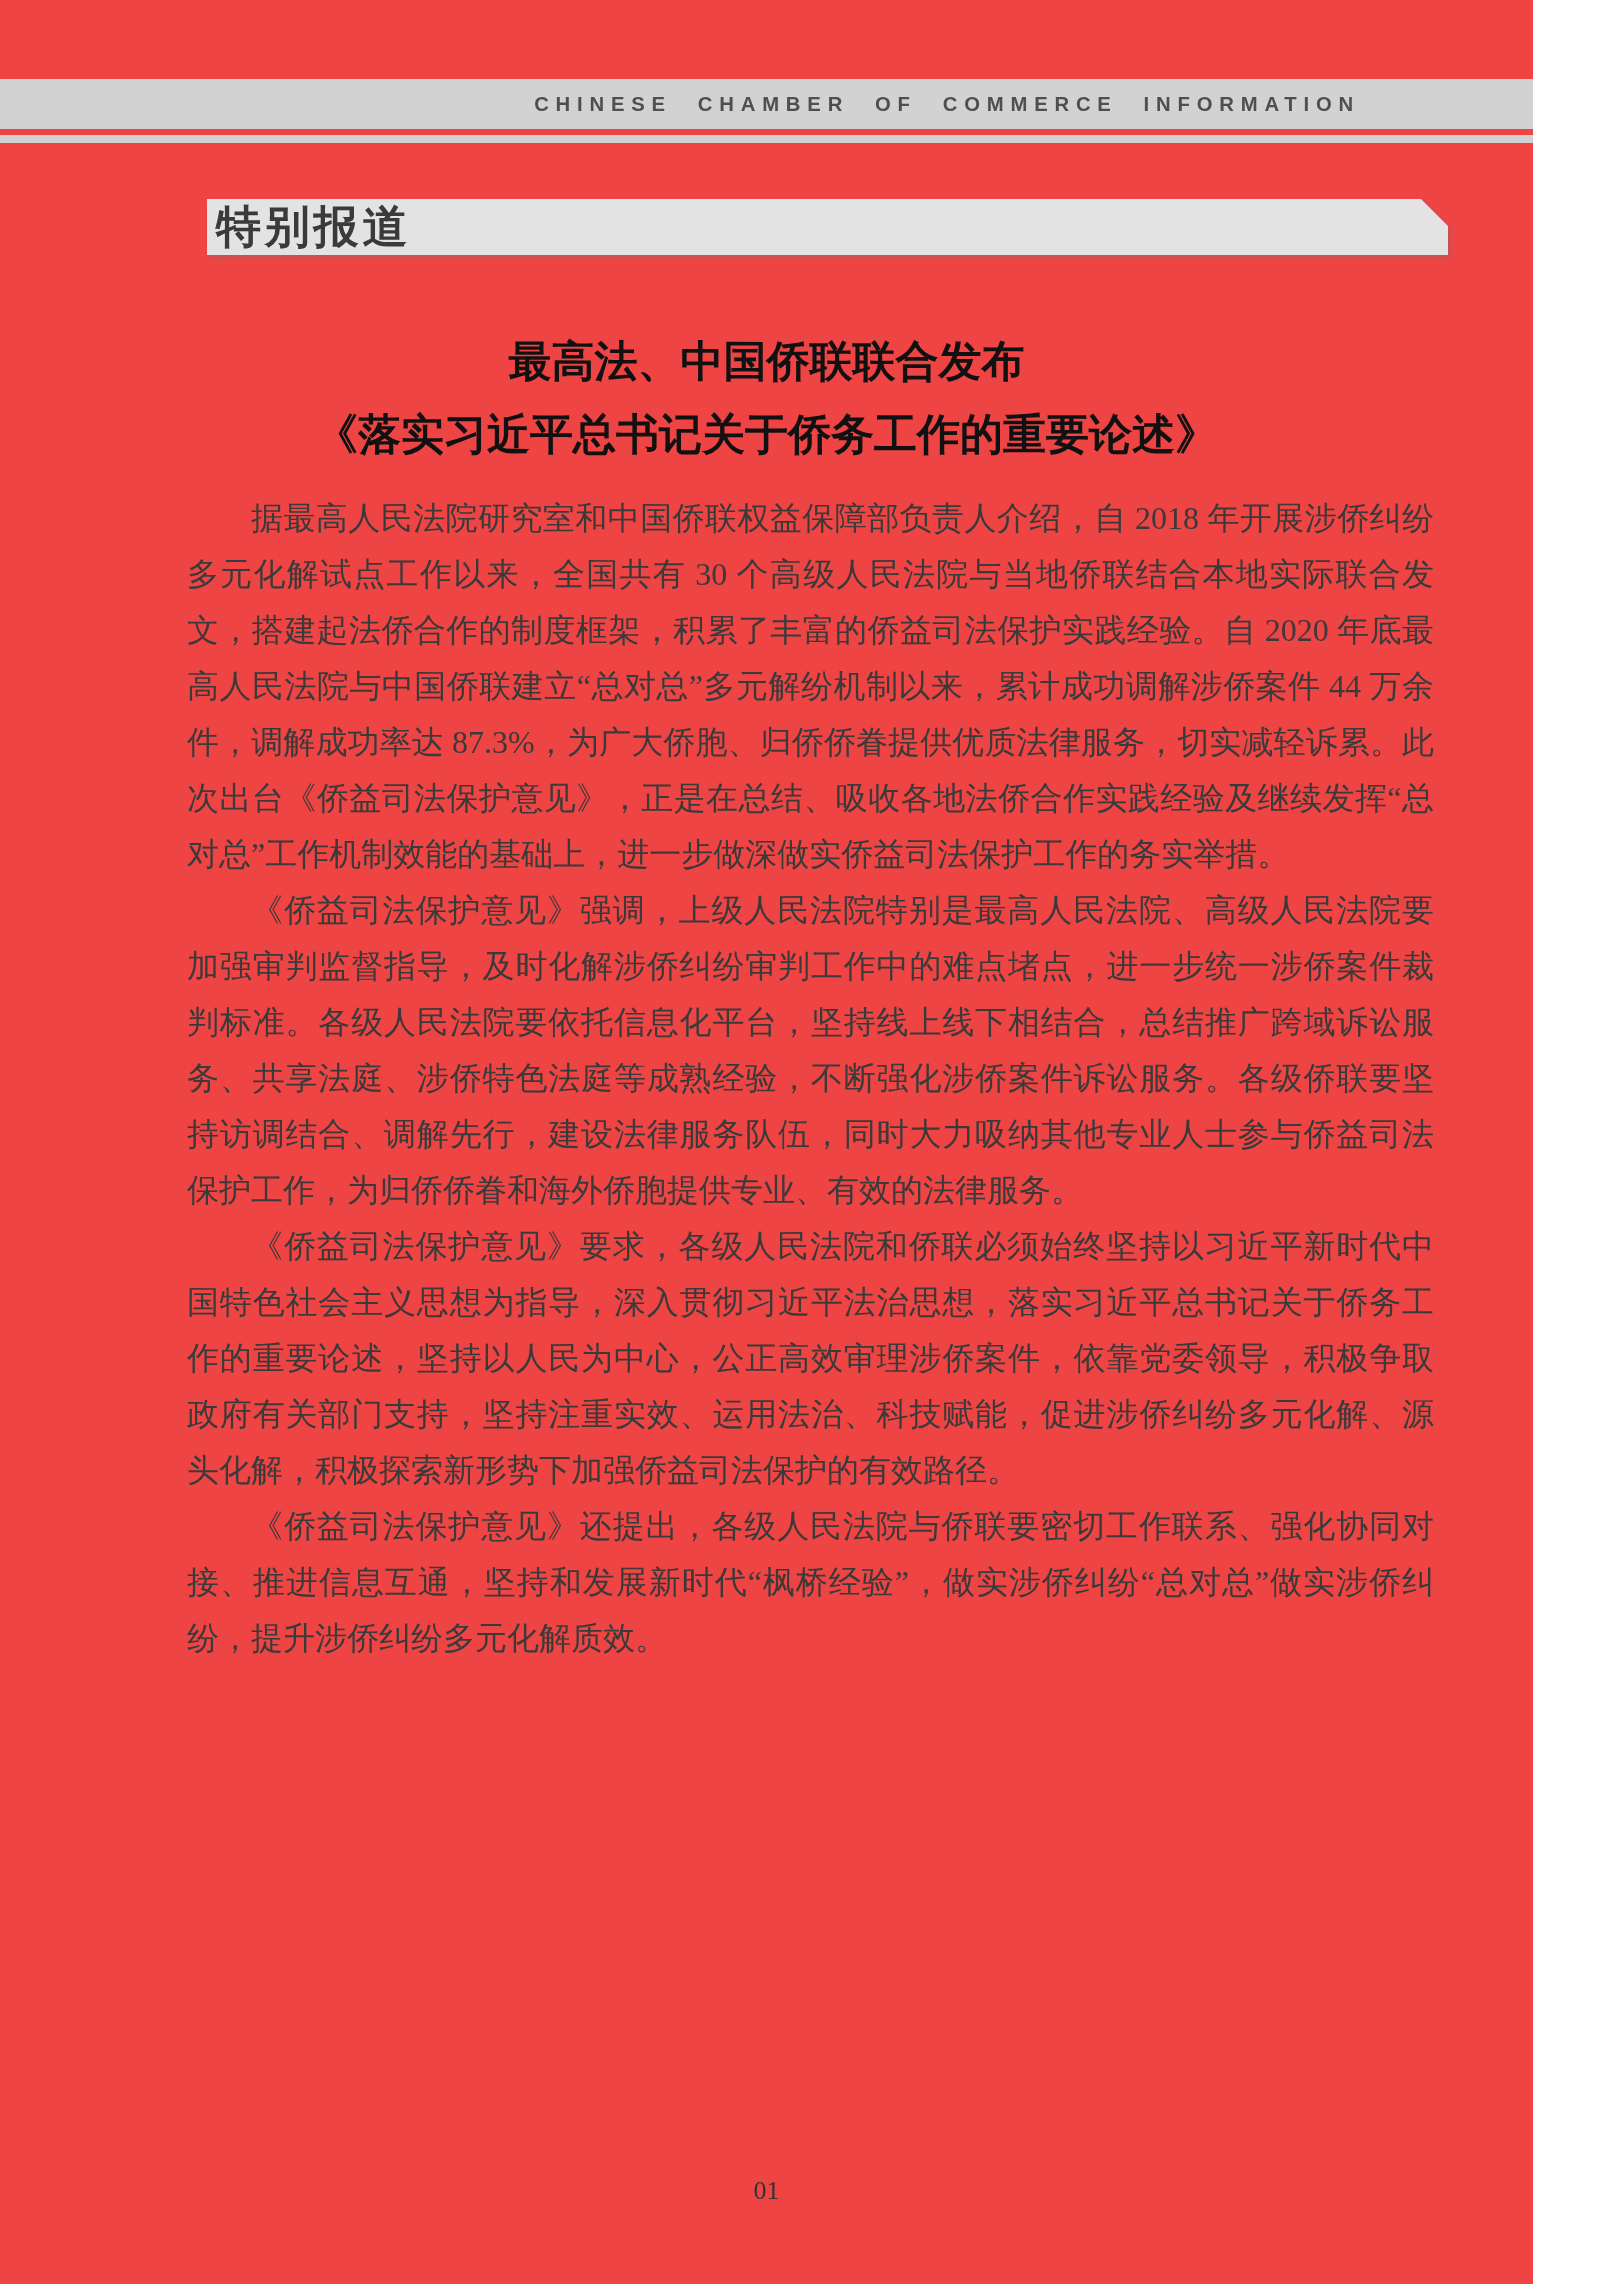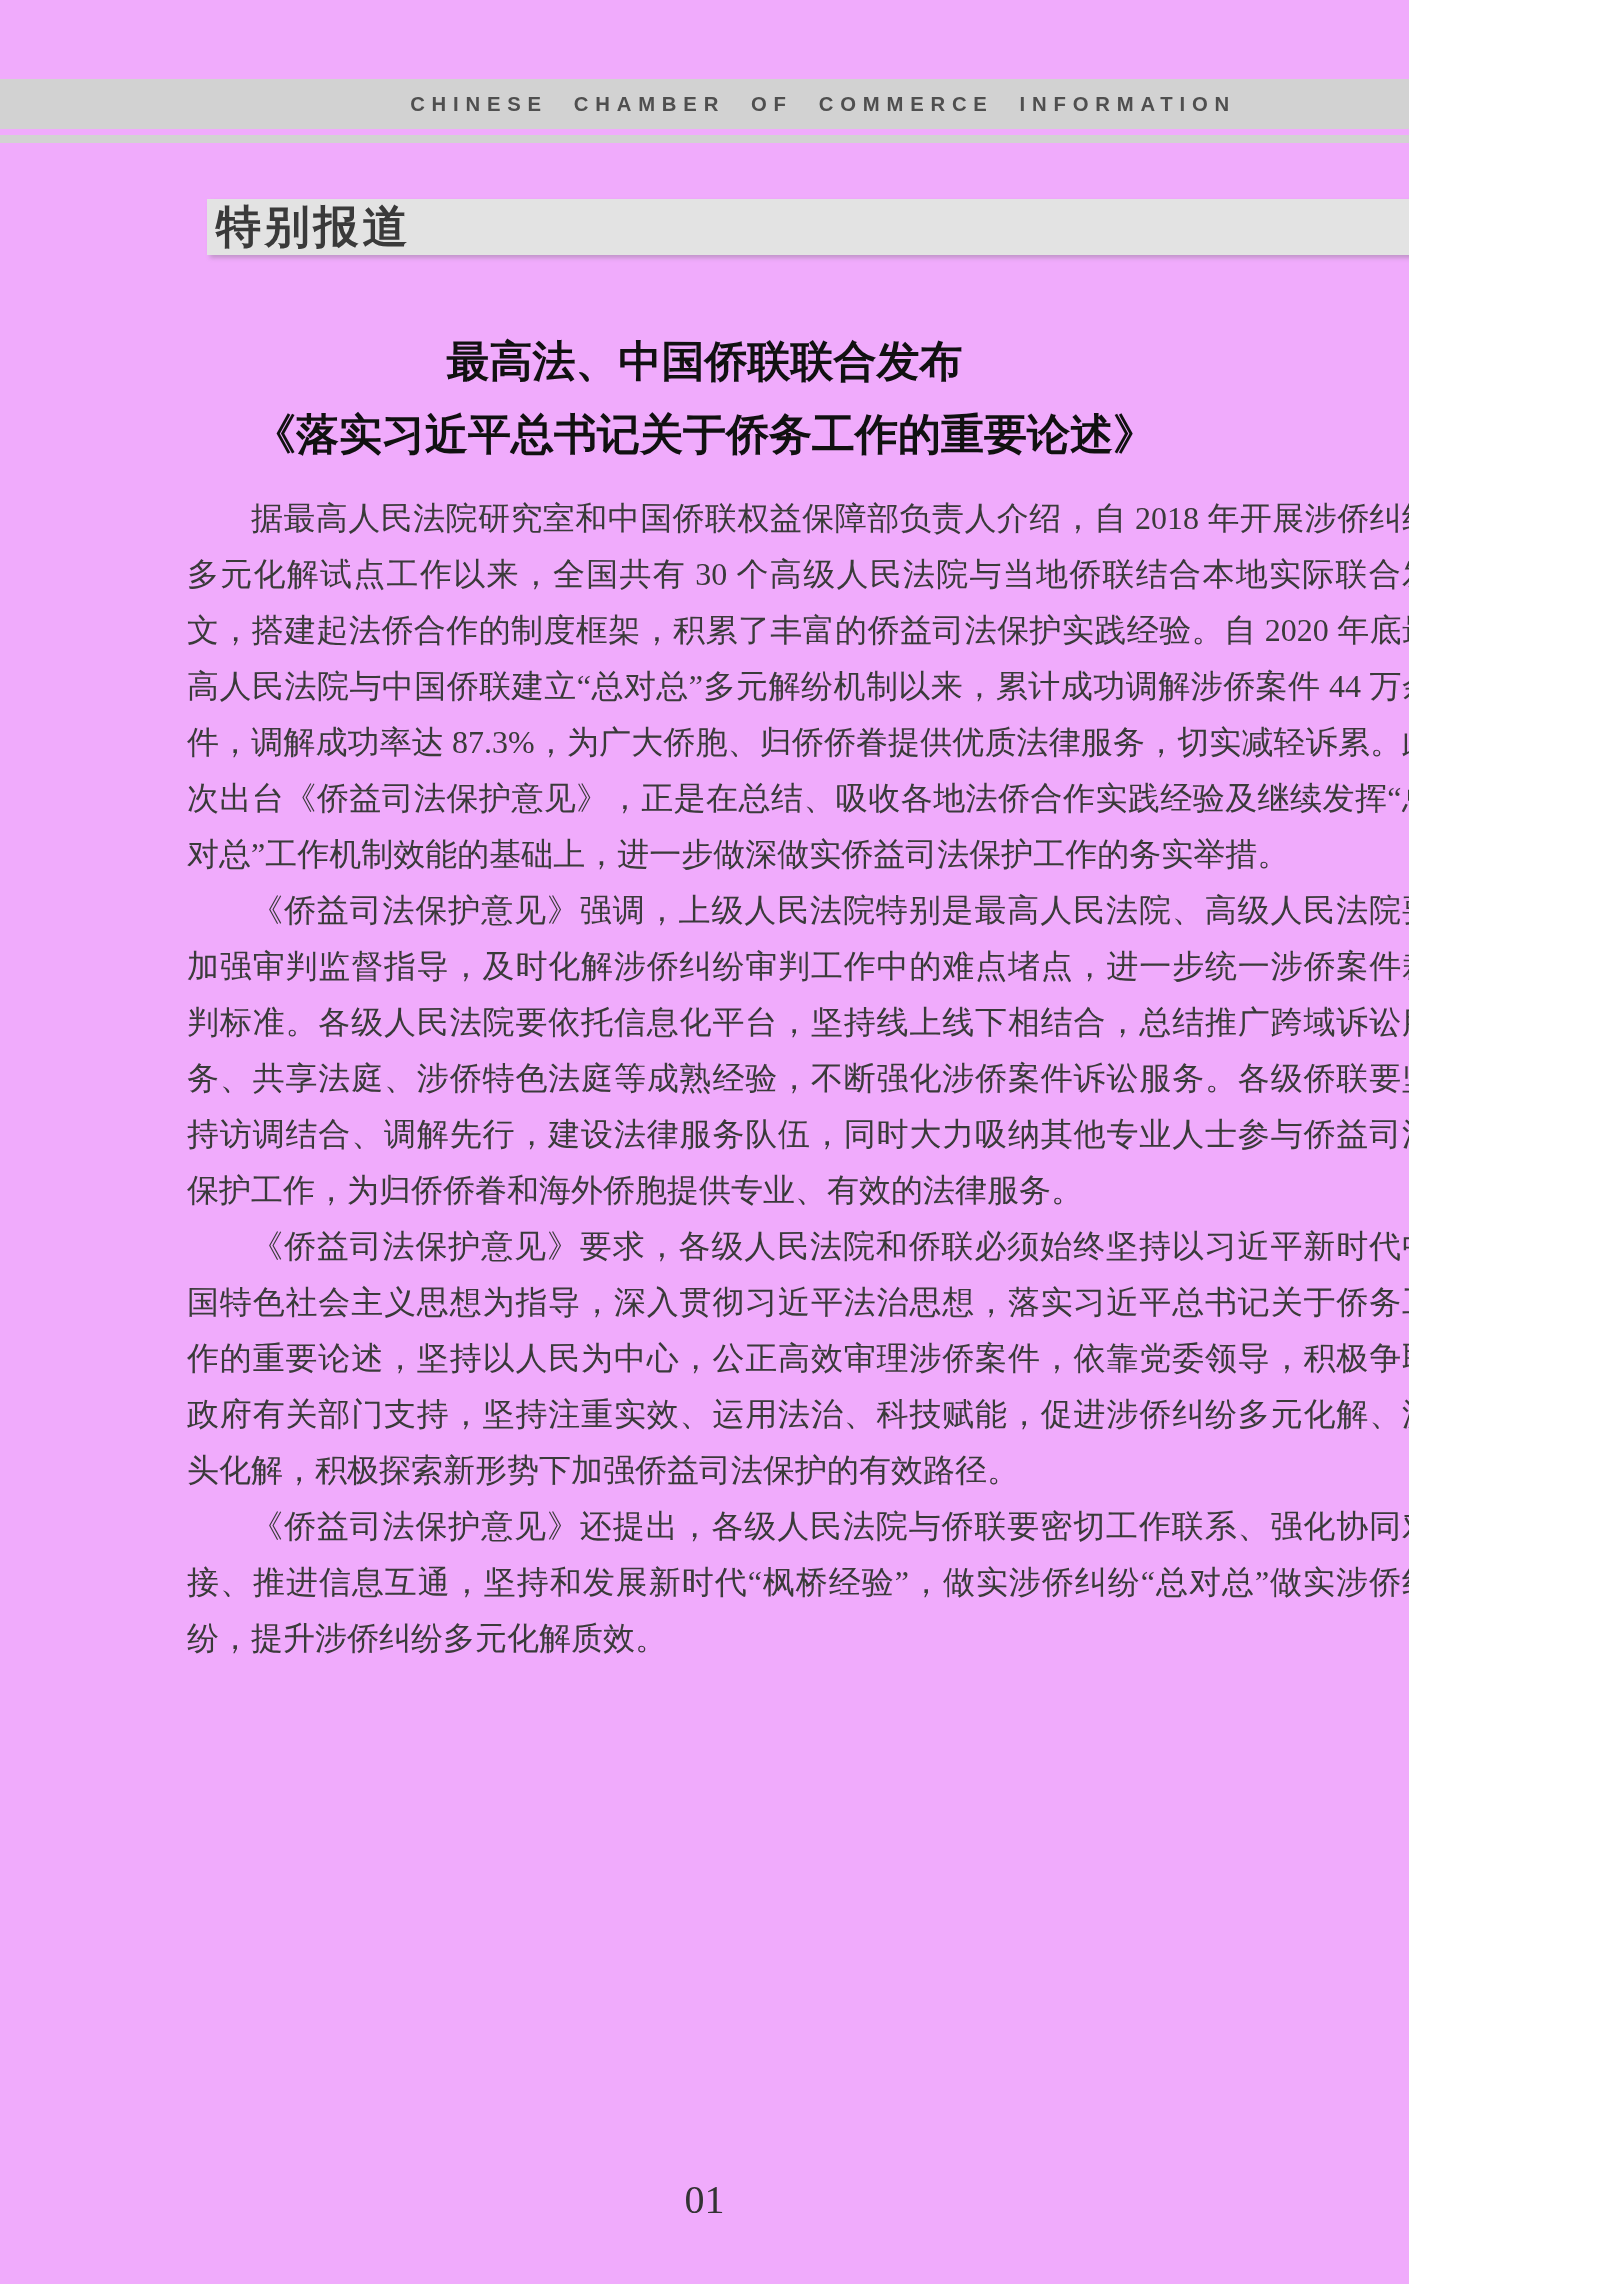--- a/index.html
+++ b/index.html
@@ -2,23 +2,23 @@
 <html style="font-size:12px"><head>
 <meta charset="utf-8">
 <style>
   html, body {
     margin: 0;
     padding: 0;
     background: #ffffff;
   }
   .page {
     position: relative;
-    width: 1409px;
+    width: 1533px;
     height: 2284px;
-    background: #f0abfc;
+    background: #ef4444;
     overflow: hidden;
     font-family: "Liberation Sans", "DejaVu Sans", sans-serif;
   }
   .header-bar {
     position: absolute;
     left: 0;
     top: 79px;
     width: 100%;
     height: 50px;
     background: #d2d2d2;
@@ -97,21 +97,21 @@
     margin: 0;
     padding: 0;
     text-indent: 2em;
   }
   .page-number {
     position: absolute;
     left: 0;
     top: 2176px;
     width: 100%;
     text-align: center;
-    font-size: 40px;
+    font-size: 26px;
     color: #333333;
     font-family: "Liberation Serif", "DejaVu Serif", serif;
   }
 </style>
 </head>
 <body>
 
 <div class="page">
 
   <div class="header-bar">

